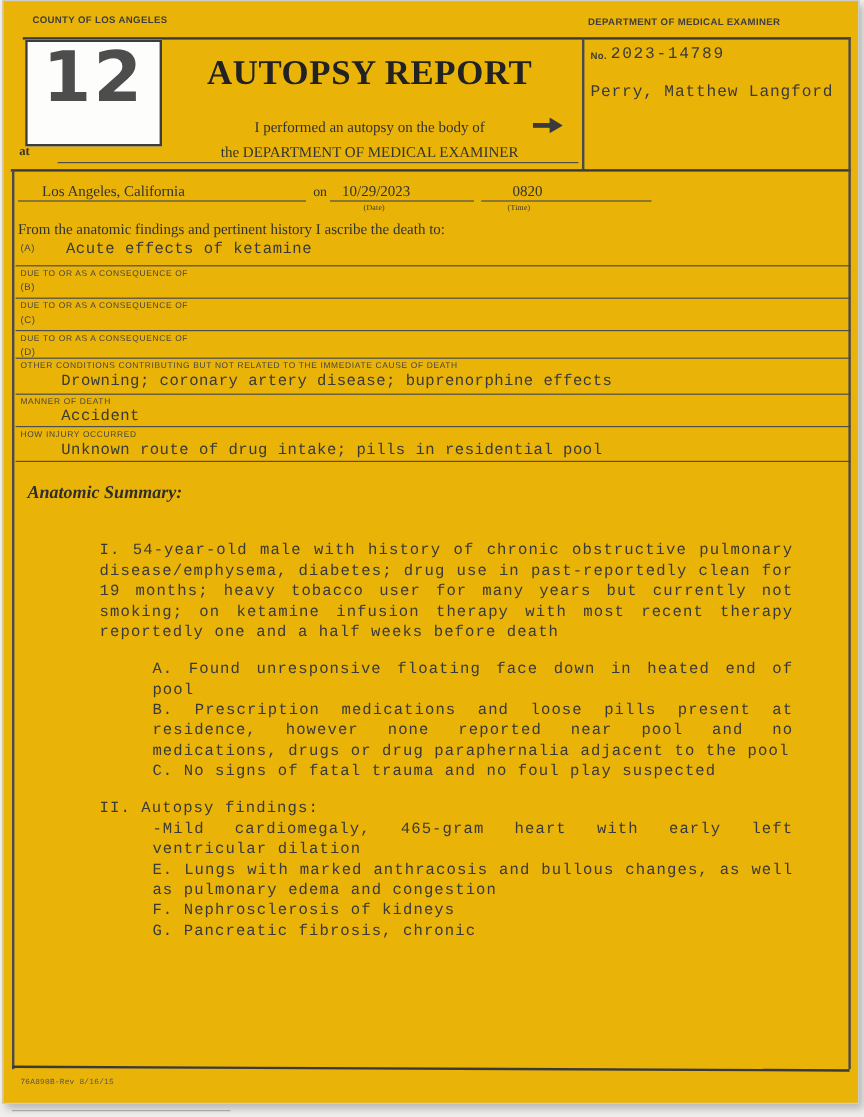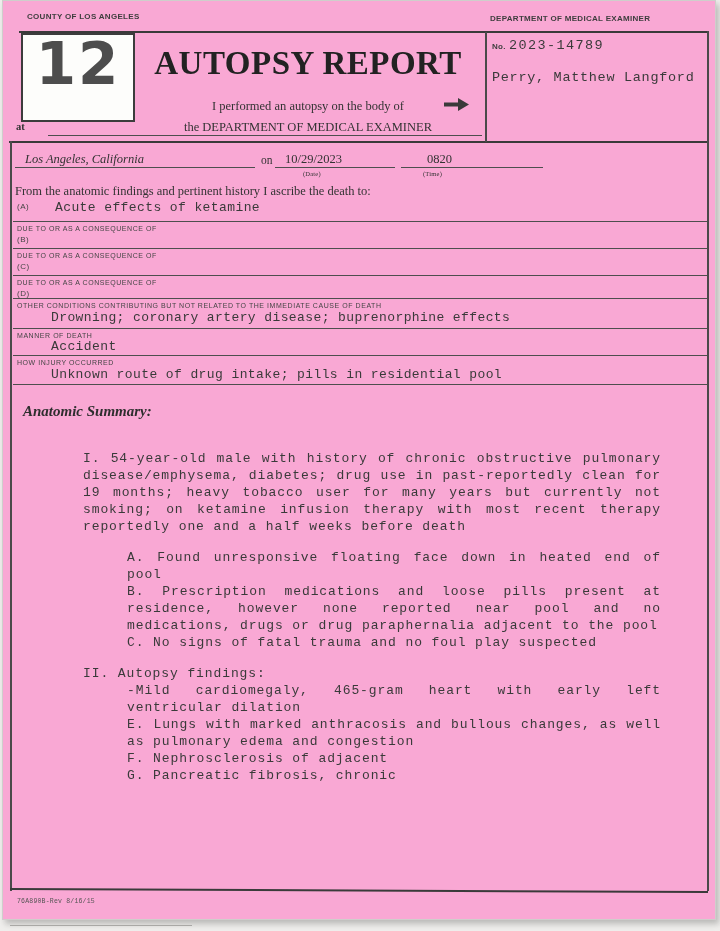--- a/index.html
+++ b/index.html
@@ -4,21 +4,21 @@
 <style>
   html,body{margin:0;padding:0;}
   body{
     width:720px;height:931px;
     background:#efeeec;
     font-family:"Liberation Serif", serif;
     position:relative;overflow:hidden;
   }
   .page{
     position:absolute;left:2px;top:0;width:712px;height:918px;
-    background:#f9a8d4;
+    background:#eab308;
     border:1px solid #cfcecb;
     box-shadow:3px 4px 6px rgba(0,0,0,.22);
   }
   .abs{position:absolute;}
   
   .lbl-sm{
     font-family:"Liberation Sans", sans-serif;
     font-weight:bold;font-size:8px;letter-spacing:.3px;color:#3e3e3e;
     white-space:nowrap;
   }
@@ -46,34 +46,34 @@
     border:2px solid #3c3c3c;background:#fdfdfb;
     display:flex;align-items:flex-start;justify-content:center;
   }
   .box12 span{
     font-family:"DejaVu Sans", sans-serif;font-weight:800;
     font-size:58px;color:#4d4d4d;letter-spacing:2px;line-height:1;
   }
   .title{
     left:135px;top:44px;width:340px;text-align:center;
     font-family:"Liberation Serif", serif;font-weight:bold;
-    font-size:33px;letter-spacing:.5px;color:#222;white-space:nowrap;
+    font-size:29px;letter-spacing:.5px;color:#222;white-space:nowrap;
   }
   .performed{left:135px;top:98px;width:340px;text-align:center;}
   .arrow-svg{left:441px;top:97px;}
   .at-label{left:13px;top:120px;font-weight:bold;font-size:10.5px;text-align:center;}
   .at-rule{left:45px;top:134px;width:434px;}
   .dept-line{left:135px;top:119px;width:340px;text-align:center;}
   .header-bottom{left:6px;top:140px;width:700px;}
   .case-sep{left:482px;top:31px;height:110px;}
   .case-no-lbl{left:489px;top:41px;}
   .case-no-val{left:506px;top:37px;letter-spacing:1.4px;font-size:13.5px;}
   .decedent{left:489px;top:69px;letter-spacing:.7px;font-size:13.5px;}
   
-  .loc{left:22px;top:151px;font-style:italic;}
+  .loc{left:32px;top:151px;}
   .loc-rule{left:12px;top:166px;width:240px;}
   .on-lbl{left:258px;top:153px;font-size:11.5px;}
   .date-val{left:282px;top:151px;}
   .date-rule{left:272px;top:166px;width:120px;}
   .date-cap{left:300px;top:169px;font-size:6.5px;letter-spacing:.2px;}
   .time-val{left:424px;top:151px;}
   .time-rule{left:398px;top:166px;width:142px;}
   .time-cap{left:420px;top:169px;font-size:6.5px;letter-spacing:.2px;}
   .ascribe{left:12px;top:183px;}
   
@@ -192,21 +192,21 @@
   <div class="abs anat-lbl">Anatomic Summary:</div>
 
   <div class="abs summary">
     <p>I. 54-year-old male with history of chronic obstructive pulmonary disease/emphysema, diabetes; drug use in past-reportedly clean for 19 months; heavy tobacco user for many years but currently not smoking; on ketamine infusion therapy with most recent therapy reportedly one and a half weeks before death</p>
     <p class="ind2 gap">A. Found unresponsive floating face down in heated end of pool</p>
     <p class="ind2">B. Prescription medications and loose pills present at residence, however none reported near pool and no medications, drugs or drug paraphernalia adjacent to the pool</p>
     <p class="ind2">C. No signs of fatal trauma and no foul play suspected</p>
     <p class="gap">II. Autopsy findings:</p>
     <p class="ind2">-Mild cardiomegaly, 465-gram heart with early left ventricular dilation</p>
     <p class="ind2">E. Lungs with marked anthracosis and bullous changes, as well as pulmonary edema and congestion</p>
-    <p class="ind2">F. Nephrosclerosis of adjacent</p>
+    <p class="ind2">F. Nephrosclerosis of kidneys</p>
     <p class="ind2">G. Pancreatic fibrosis, chronic</p>
   </div>
 
   <div class="abs vline left-border"></div>
   <div class="abs vline right-border"></div>
   <div class="abs rule heavy bottom-border"></div>
 
   <div class="abs footer">76A890B-Rev 8/16/15</div>
 </div>
 

